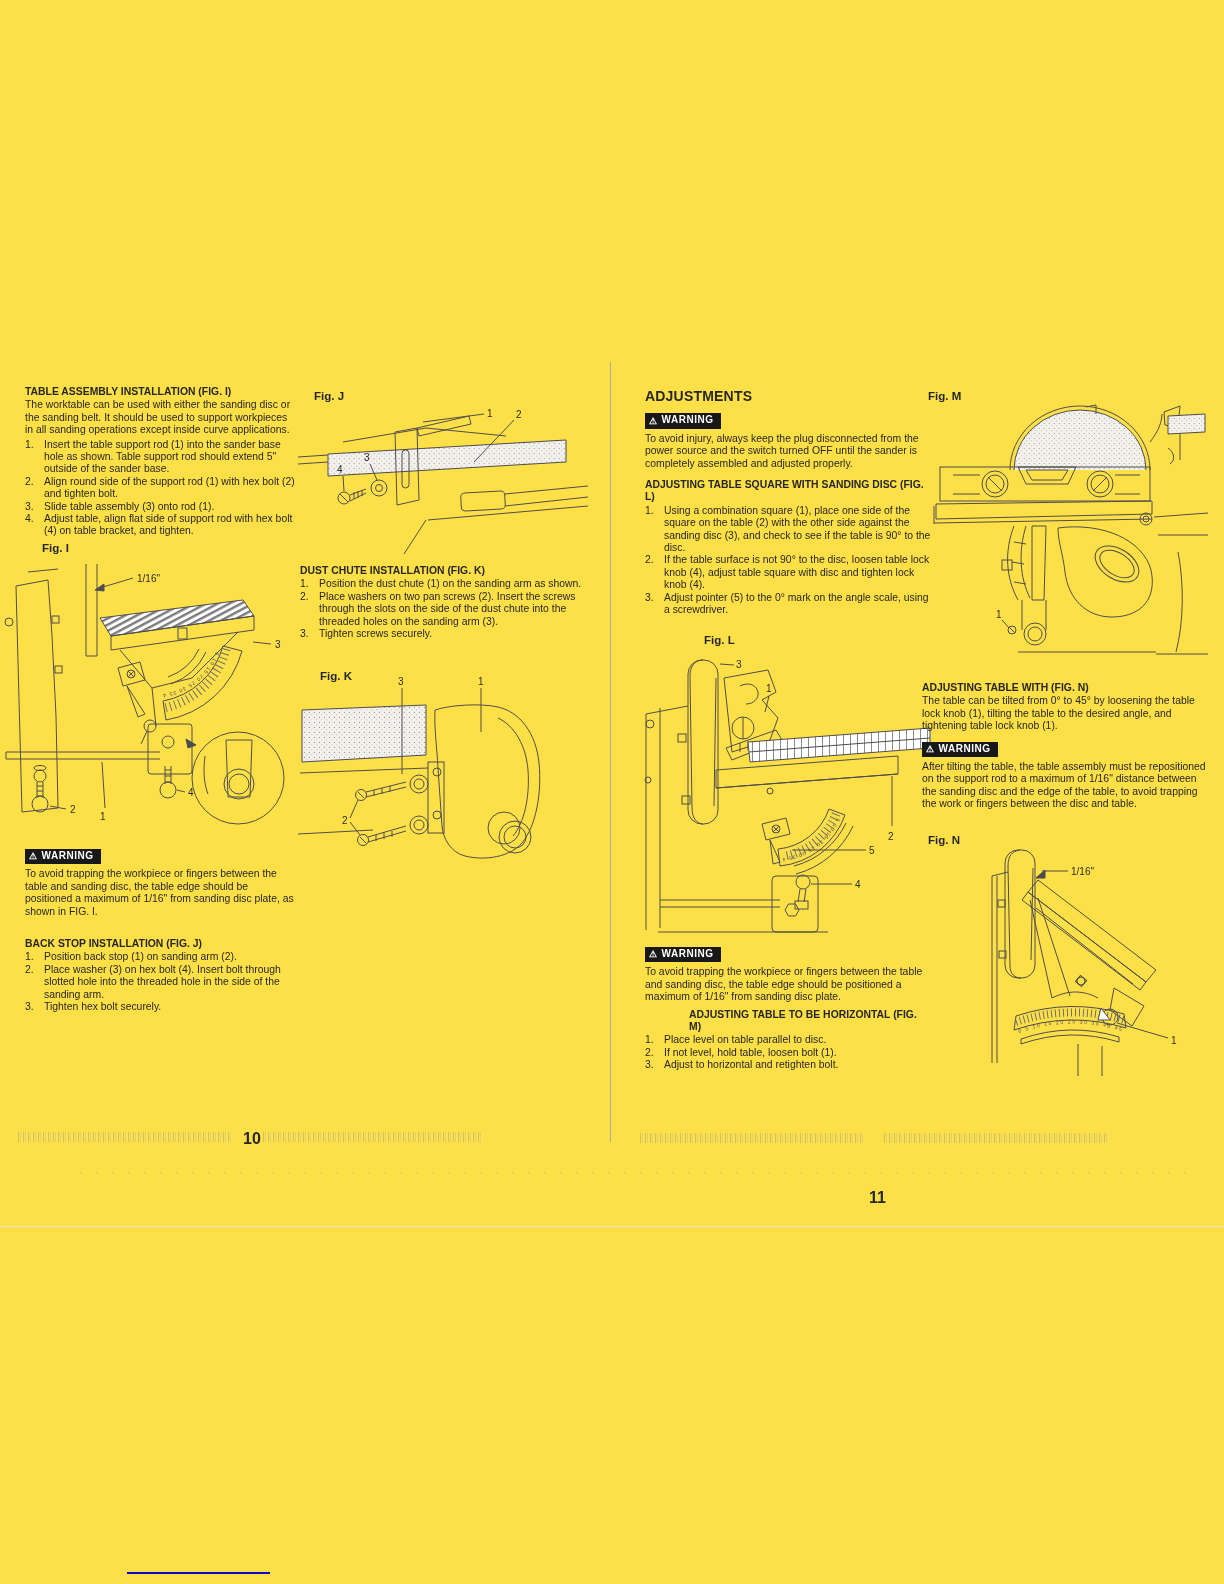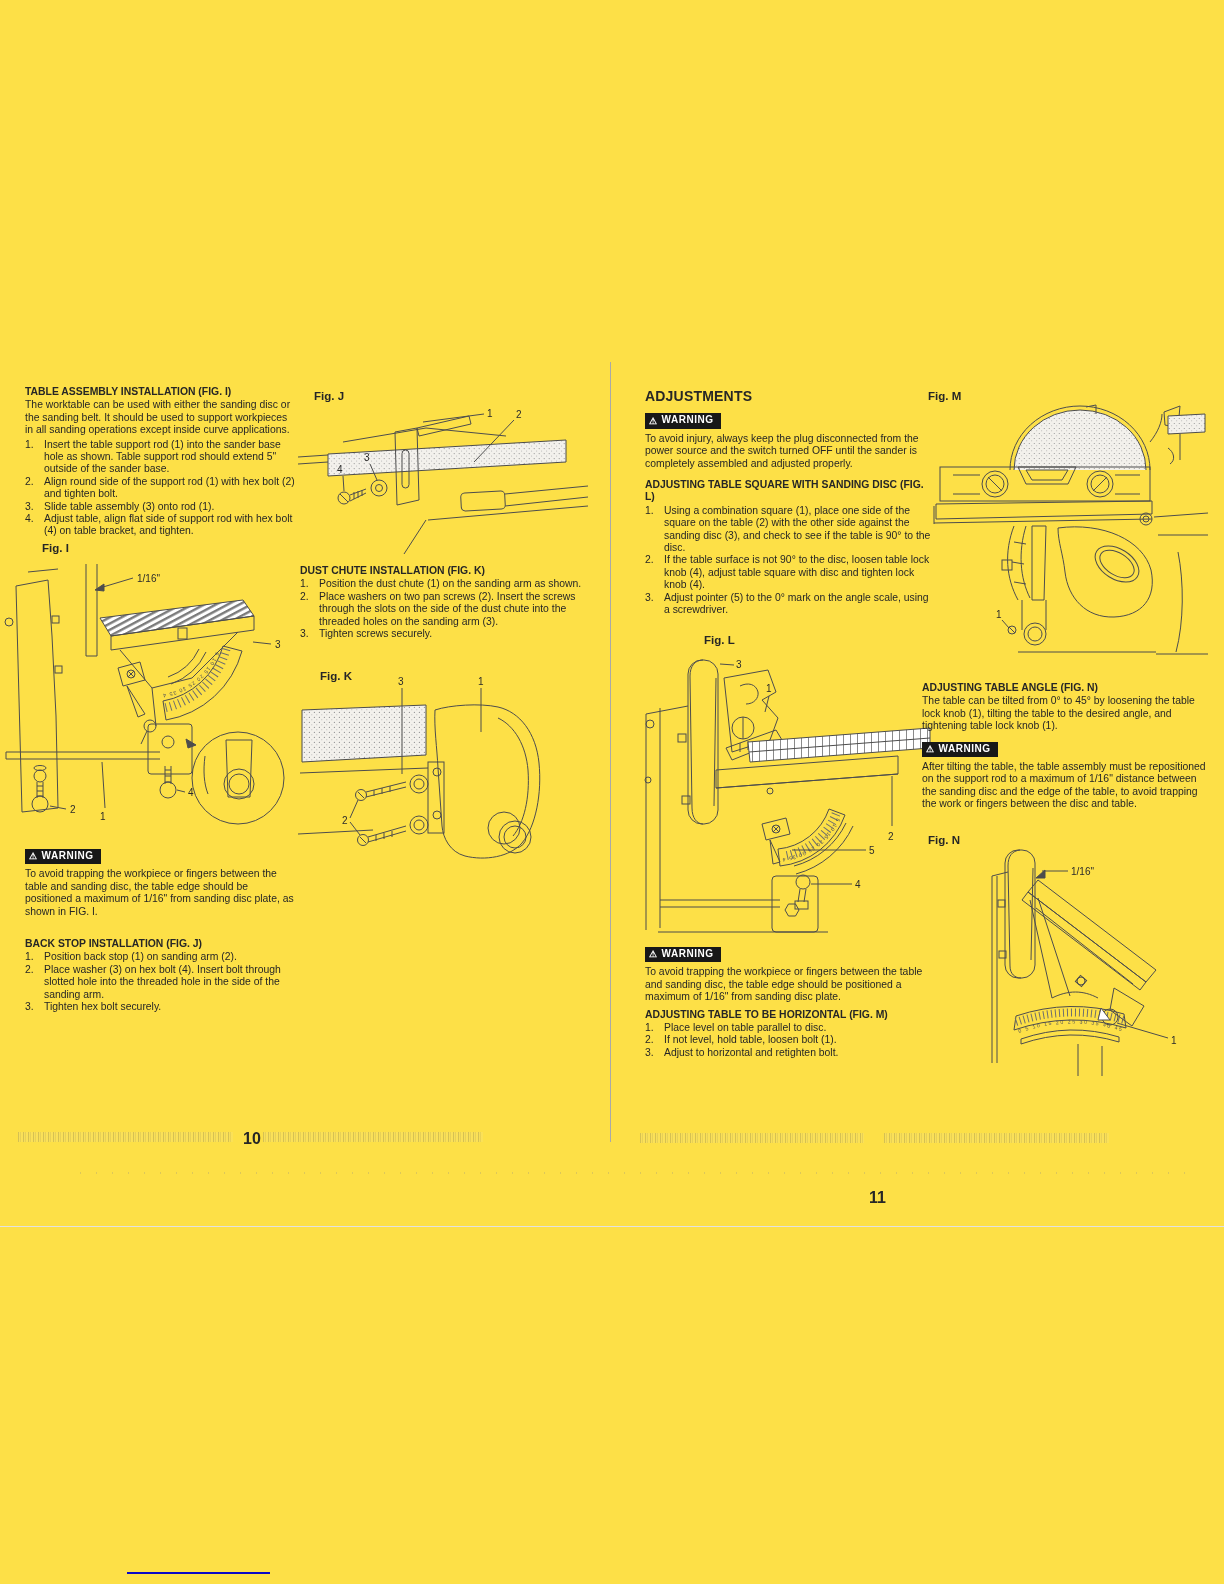--- a/index.html
+++ b/index.html
@@ -360,21 +360,21 @@
       </text>
     </g>
   </svg>
 
   <div class="block" style="left:645px;top:940px;width:286px;">
     <div class="warnbox">
       <span class="wicon">⚠</span>
       <span>WARNING</span>
     </div>
     <div class="para">To avoid trapping the workpiece or fingers between the table and sanding disc, the table edge should be positioned a maximum of 1/16" from sanding disc plate.</div>
-    <div class="h" style="margin-top:5px;">ADJUSTING TABLE TO BE HORIZONTAL (FIG. M)</div>
+    <div class="h" style="margin-top:5px;margin-left:44px;">ADJUSTING TABLE TO BE HORIZONTAL (FIG. M)</div>
     <div class="step">
       <span class="n">1.</span>
       <span class="t">Place level on table parallel to disc.</span>
     </div>
     <div class="step">
       <span class="n">2.</span>
       <span class="t">If not level, hold table, loosen bolt (1).</span>
     </div>
     <div class="step">
       <span class="n">3.</span>
@@ -440,21 +440,21 @@
       <path d="M260,150 C266,180 266,220 258,250"></path>
 
       <path d="M84,218 L91,226"></path>
     </g>
     <g fill="#2b2b2b" stroke="none" font-size="10" font-family="Liberation Sans, sans-serif">
       <text x="78" y="216" class="co">1</text>
     </g>
   </svg>
 
   <div class="block" style="left:922px;top:682px;width:288px;">
-    <div class="h">ADJUSTING TABLE ANGLE (FIG. N)</div>
+    <div class="h">ADJUSTING TABLE WITH (FIG. N)</div>
     <div class="para">The table can be tilted from 0° to 45° by loosening the table lock knob (1), tilting the table to the desired angle, and tightening table lock knob (1).</div>
     <div class="warnbox">
       <span class="wicon">⚠</span>
       <span>WARNING</span>
     </div>
     <div class="para">After tilting the table, the table assembly must be repositioned on the support rod to a maximum of 1/16" distance between the sanding disc and the edge of the table, to avoid trapping the work or fingers between the disc and table.</div>
   </div>
 
   <div class="figlabel" style="left:928px;top:834px;">Fig. N</div>
 

